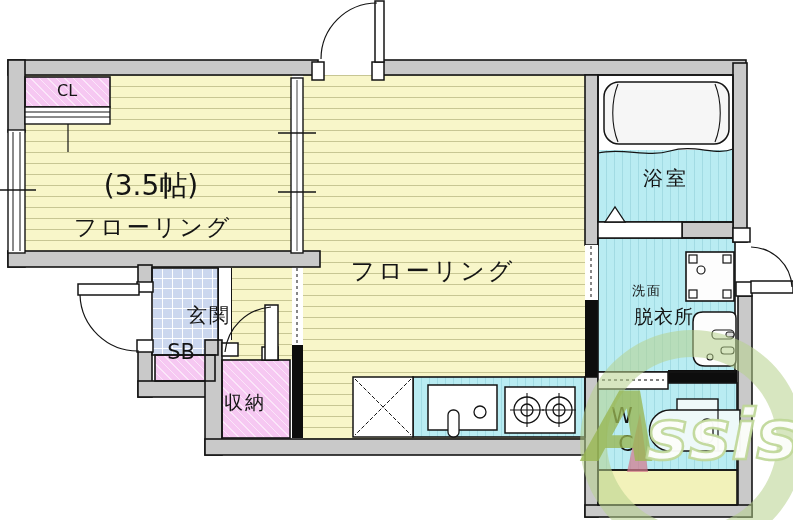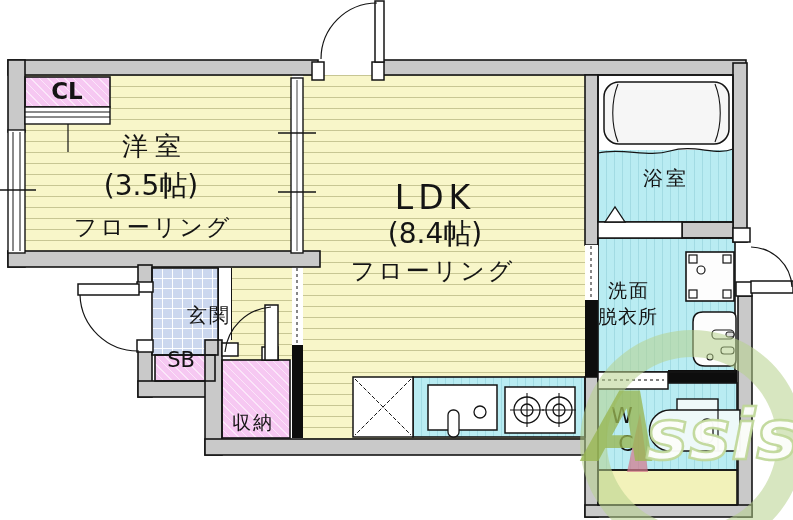--- a/index.html
+++ b/index.html
@@ -196,33 +196,30 @@
     </g>
 
     <g stroke="#141414" fill="#eef9f9">
       <rect x="677" y="399" width="41" height="14" stroke-width="1.4"></rect>
       <path d="M740,410 L670,410 A20.5,20.5 0 0 0 670,451 L740,451 Z" stroke-width="1.5"></path>
       <line x1="718" y1="410" x2="718" y2="451" stroke-width="1.2"></line>
       <rect x="701" y="419" width="12" height="24" rx="6" fill="#fff" stroke-width="1.3"></rect>
     </g>
   </svg>
 
-  <div class="lbl" style="left:67px;top:91px;font-size:23px;font-weight:bold;">CL</div>
-  <div class="lbl" style="left:155px;top:146px;font-size:26px;letter-spacing:7px;">洋室</div>
+  <div class="lbl" style="left:67px;top:91px;font-size:16px;">CL</div>
   <div class="lbl" style="left:151px;top:186px;font-size:28px;text-align:right;">(3.5帖)</div>
   <div class="lbl" style="left:153px;top:227px;font-size:23px;letter-spacing:3px;">フローリング</div>
-  <div class="lbl" style="left:435px;top:197px;font-size:33px;letter-spacing:5px;">LDK</div>
-  <div class="lbl" style="left:435px;top:234px;font-size:28px;">(8.4帖)</div>
   <div class="lbl" style="left:433px;top:271px;font-size:24px;letter-spacing:3px;">フローリング</div>
   <div class="lbl" style="left:666px;top:178px;font-size:20px;letter-spacing:3px;">浴室</div>
-  <div class="lbl" style="left:629px;top:290px;font-size:19px;letter-spacing:2px;text-align:right;">洗面</div>
-  <div class="lbl" style="left:628px;top:316px;font-size:19px;letter-spacing:1px;">脱衣所</div>
+  <div class="lbl" style="left:647px;top:290px;font-size:13px;letter-spacing:2px;text-align:right;">洗面</div>
+  <div class="lbl" style="left:664px;top:316px;font-size:19px;letter-spacing:1px;">脱衣所</div>
   <div class="lbl" style="left:181px;top:315px;font-size:20px;letter-spacing:2px;margin-left:28px;">玄関</div>
-  <div class="lbl" style="left:181px;top:360px;font-size:21px;">SB</div>
-  <div class="lbl" style="left:253px;top:402px;font-size:19px;letter-spacing:2px;margin-top:20px;">収納</div>
+  <div class="lbl" style="left:181px;top:352px;font-size:21px;">SB</div>
+  <div class="lbl" style="left:245px;top:402px;font-size:19px;letter-spacing:2px;">収納</div>
   <div class="lbl" style="left:622px;top:416px;font-size:22px;">W</div>
   <div class="lbl" style="left:626px;top:444px;font-size:22px;">C</div>
 
   <svg class="layer" viewBox="0 0 793 520" style="pointer-events:none;">
     <path fill-rule="evenodd" d="M692,330 a112,112 0 1 0 0.2,0 Z M692,357 a85,85 0 1 1 -0.2,0 Z" fill="#b7d28c" fill-opacity="0.55"></path>
     <polygon points="627,472 640,413 648,472" fill="#d2788c" fill-opacity="0.72"></polygon>
   </svg>
   <div class="logo-a" style="left:586px;top:380px;font-size:96px;">A</div>
   <div class="logo-rest" style="left:646px;top:400px;font-size:70px;">ssist</div>
 

